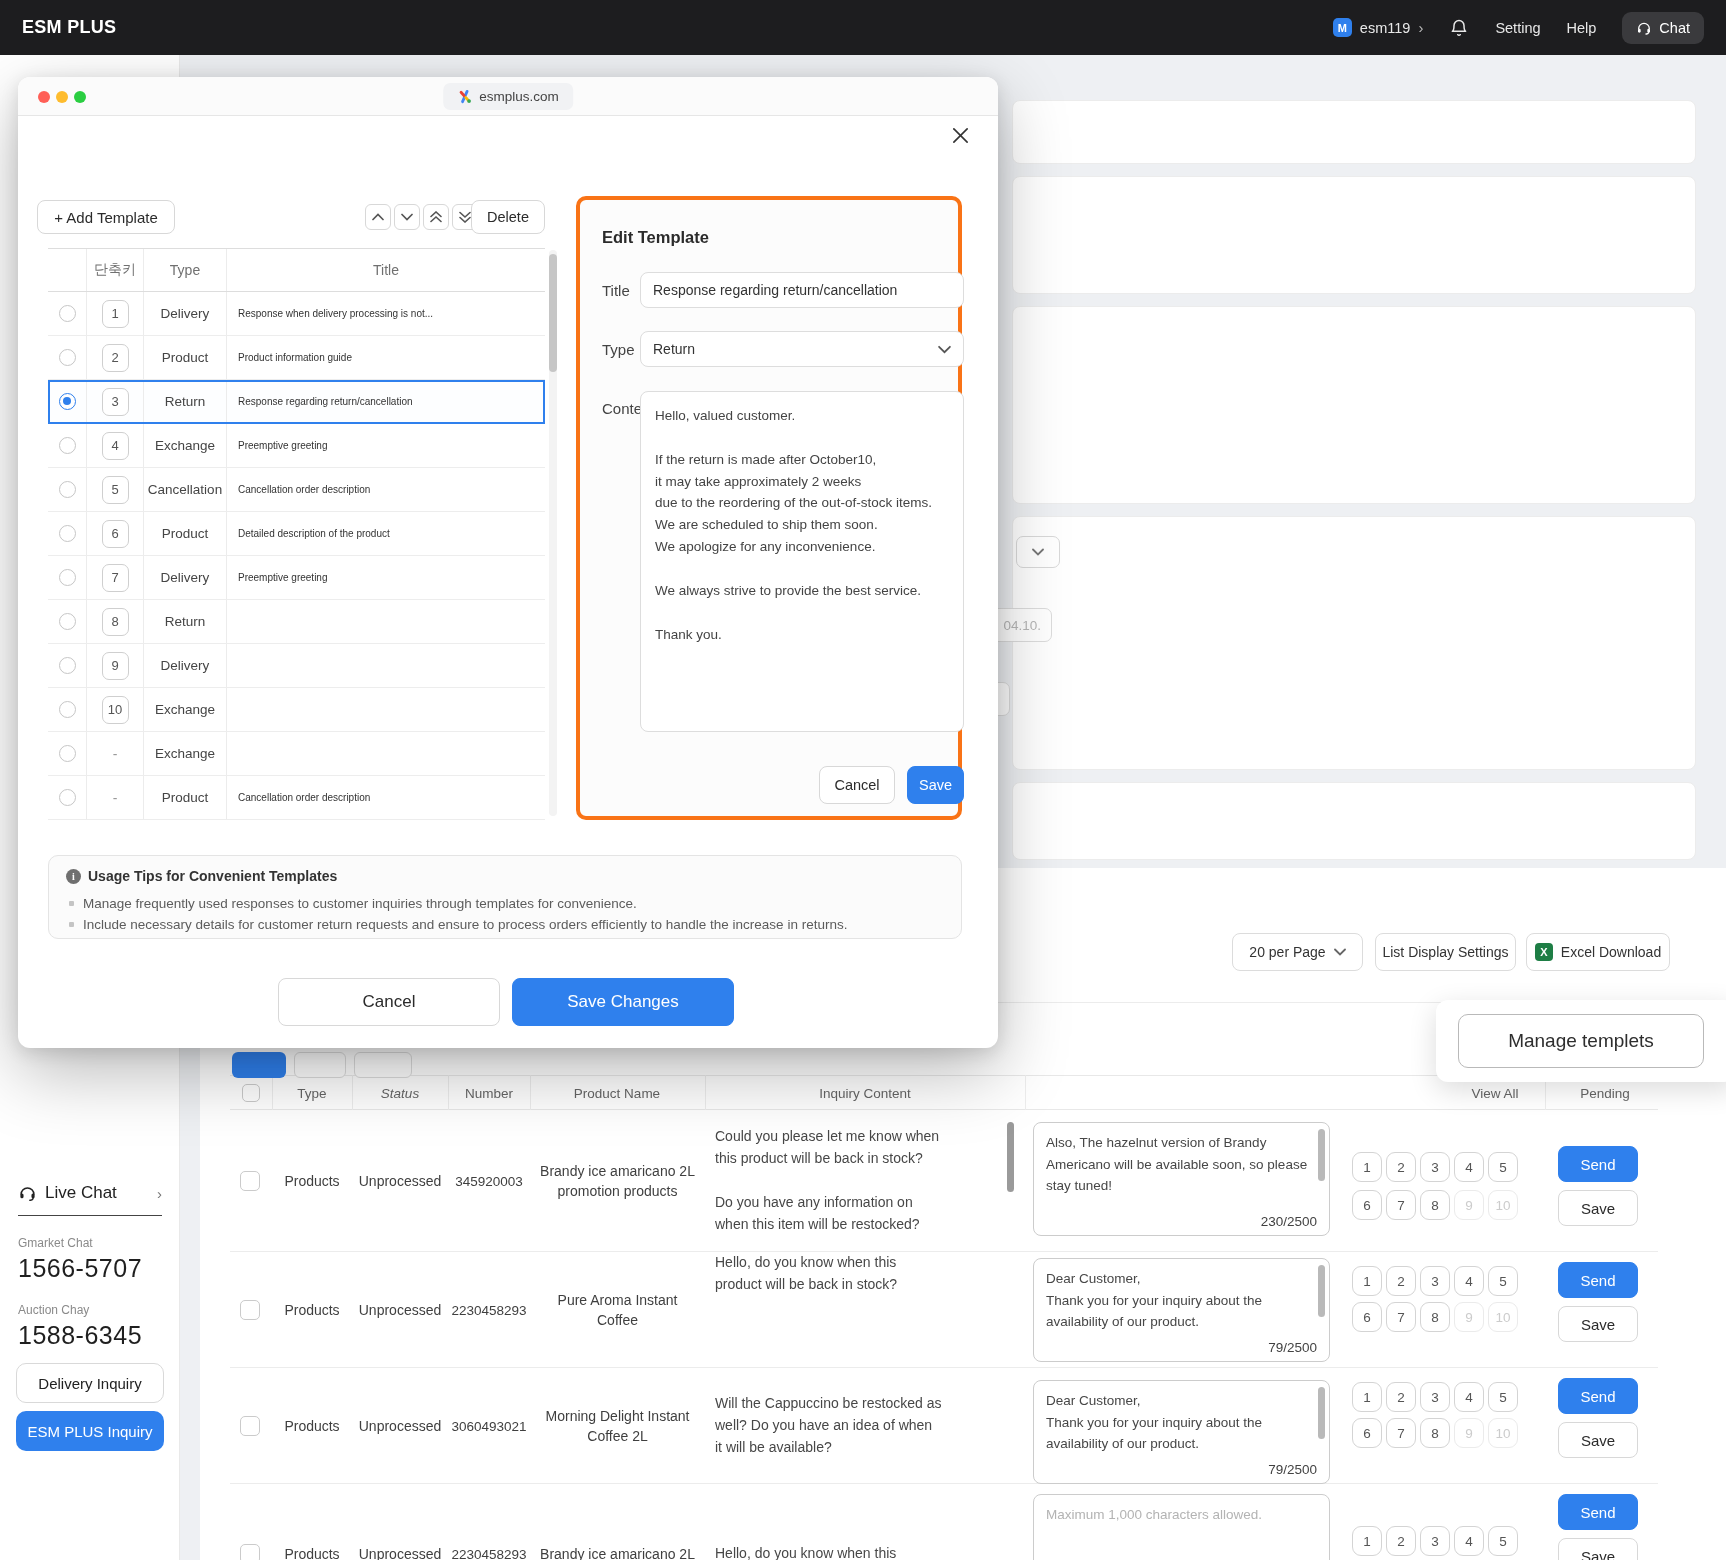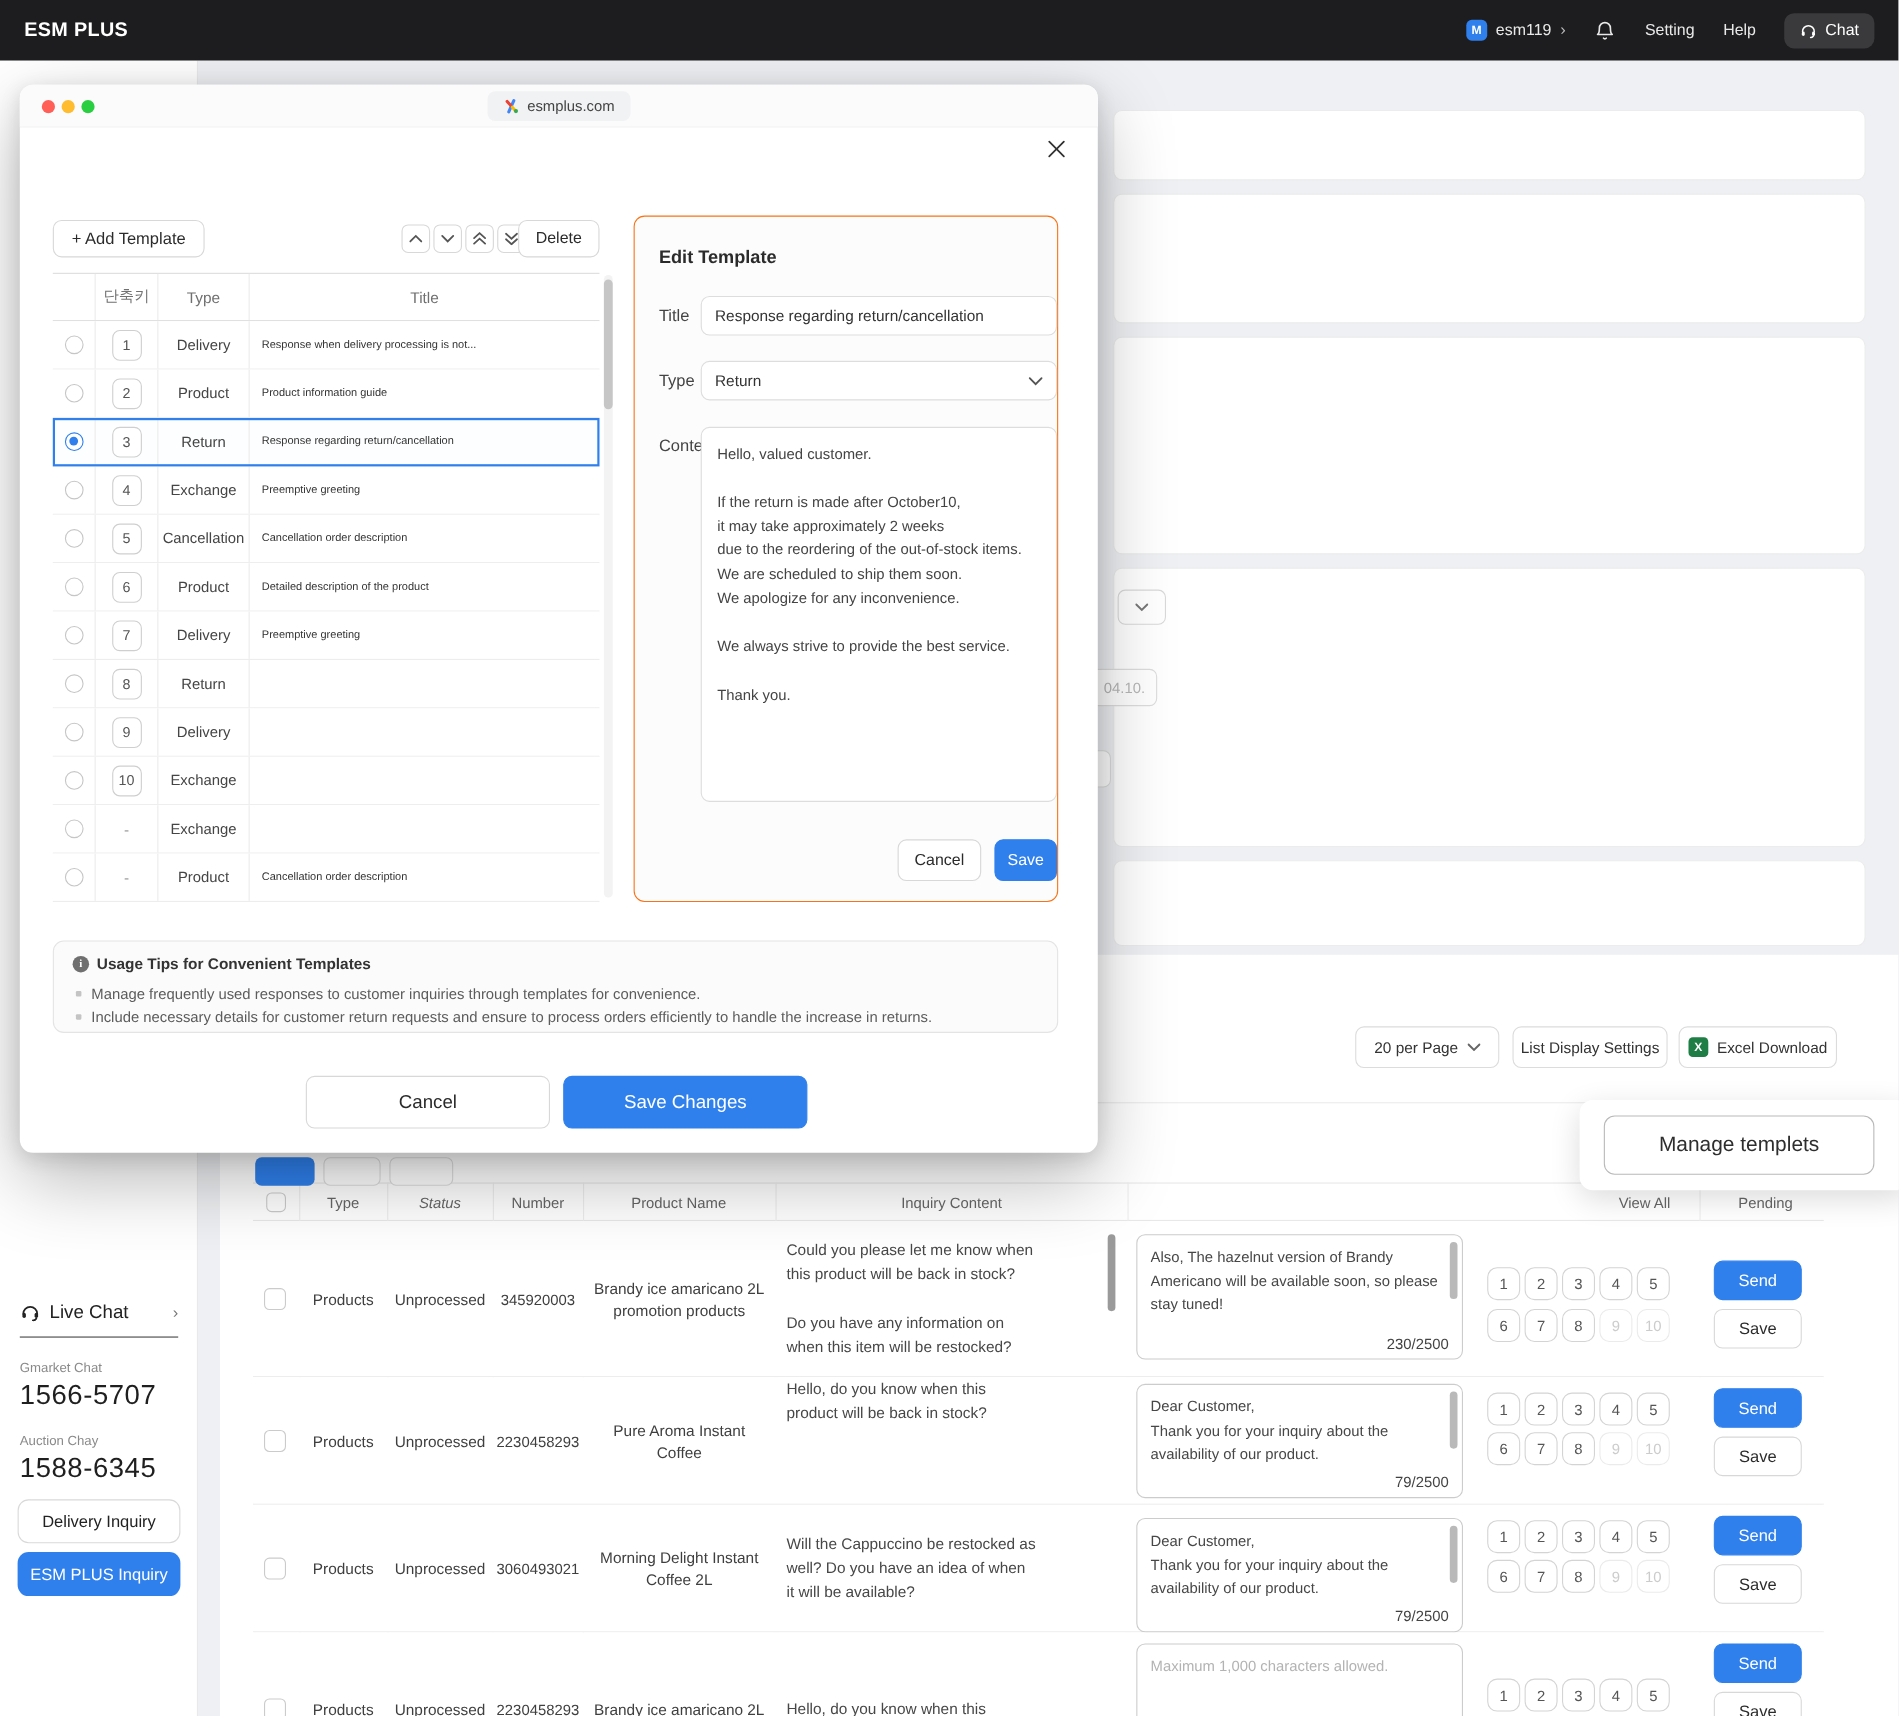--- a/index.html
+++ b/index.html
@@ -58,21 +58,21 @@
   .c-title { flex:1; display:flex; align-items:center; padding-left:11px; border-left:1px solid #ececec; font-size:10px; color:#333; align-self:stretch; overflow:hidden; white-space:nowrap; }
   .radio { width:17px; height:17px; border-radius:50%; border:1.5px solid #c6c6c6; background:#fff; }
   .radio.checked { border:1.5px solid #2f80ed; position:relative; }
   .radio.checked::after { content:""; position:absolute; left:3px; top:3px; width:8px; height:8px; border-radius:50%; background:#2f80ed; }
   .keychip { min-width:27px; height:28px; border:1px solid #cfcfcf; border-radius:7px; display:flex; align-items:center; justify-content:center; font-size:13px; color:#555; padding:0 5px; background:#fff; }
   .keydash { color:#9a9a9a; font-size:14px; }
   .tpl-scroll { position:absolute; left:531px; top:173px; width:8px; height:566px; background:#f3f3f3; border-radius:4px; }
   .tpl-thumb { position:absolute; left:531px; top:177px; width:8px; height:118px; background:#c6c6c6; border-radius:4px; }
 
   
-  .edit-panel { position:absolute; left:558px; top:119px; width:386px; height:624px; background:#fcfcfc; border:1px solid #f97316; border-radius:10px; }
+  .edit-panel { position:absolute; left:558px; top:119px; width:386px; height:624px; background:#fcfcfc; border:4px solid #f97316; border-radius:10px; }
   .edit-heading { position:absolute; left:22px; top:28px; font-size:16.5px; font-weight:bold; color:#2b2b2b; }
   .f-label { position:absolute; left:22px; font-size:15px; color:#444; }
   .f-input { position:absolute; left:60px; width:324px; height:36px; border:1px solid #ddd; border-radius:8px; background:#fff; font-size:14px; color:#333; padding:0 12px; display:flex; align-items:center; }
   .f-select { position:absolute; left:60px; width:324px; height:36px; border:1px solid #ddd; border-radius:8px; background:#fff; font-size:14px; color:#333; padding:0 12px; display:flex; align-items:center; justify-content:space-between; cursor:pointer; }
   .f-textarea { position:absolute; left:60px; top:191px; width:324px; height:341px; border:1px solid #ddd; border-radius:8px; background:#fff; font-size:13.5px; color:#444; line-height:1.62; padding:13px 14px; white-space:pre-wrap; overflow:hidden; }
   .edit-cancel { position:absolute; left:239px; top:566px; width:76px; height:38px; }
   .edit-save { position:absolute; left:327px; top:566px; width:57px; height:38px; }
 
   
   .tips { position:absolute; left:30px; top:778px; width:914px; height:84px; background:#fbfbfb; border:1px solid #e4e4e4; border-radius:10px; }
@@ -354,21 +354,21 @@
         <span>esmplus.com</span>
       </span>
     </div>
     <div class="modal-x">
       <svg width="19" height="19" viewBox="0 0 20 20" stroke="#333" stroke-width="1.7" stroke-linecap="round">
           <line x1="3" y1="3" x2="17" y2="17"></line>
           <line x1="17" y1="3" x2="3" y2="17"></line>
         </svg>
     </div>
 
-    <button class="btn" style="position:absolute; left:30px; top:123px; width:138px; height:34px; font-size:15px;">+ Add Template</button>
+    <button class="btn" style="position:absolute; left:19px; top:123px; width:138px; height:34px; font-size:15px;">+ Add Template</button>
     <div class="sq-btn" style="position:absolute; left:347px; top:127px;">
       <svg width="12" height="8" viewBox="0 0 12 8" fill="none" stroke="#555" stroke-width="1.7" stroke-linecap="round">
           <polyline points="1,6.5 6,1.5 11,6.5"></polyline>
         </svg>
     </div>
     <div class="sq-btn" style="position:absolute; left:376px; top:127px;">
       <svg width="12" height="8" viewBox="0 0 12 8" fill="none" stroke="#555" stroke-width="1.7" stroke-linecap="round">
           <polyline points="1,1.5 6,6.5 11,1.5"></polyline>
         </svg>
     </div>

